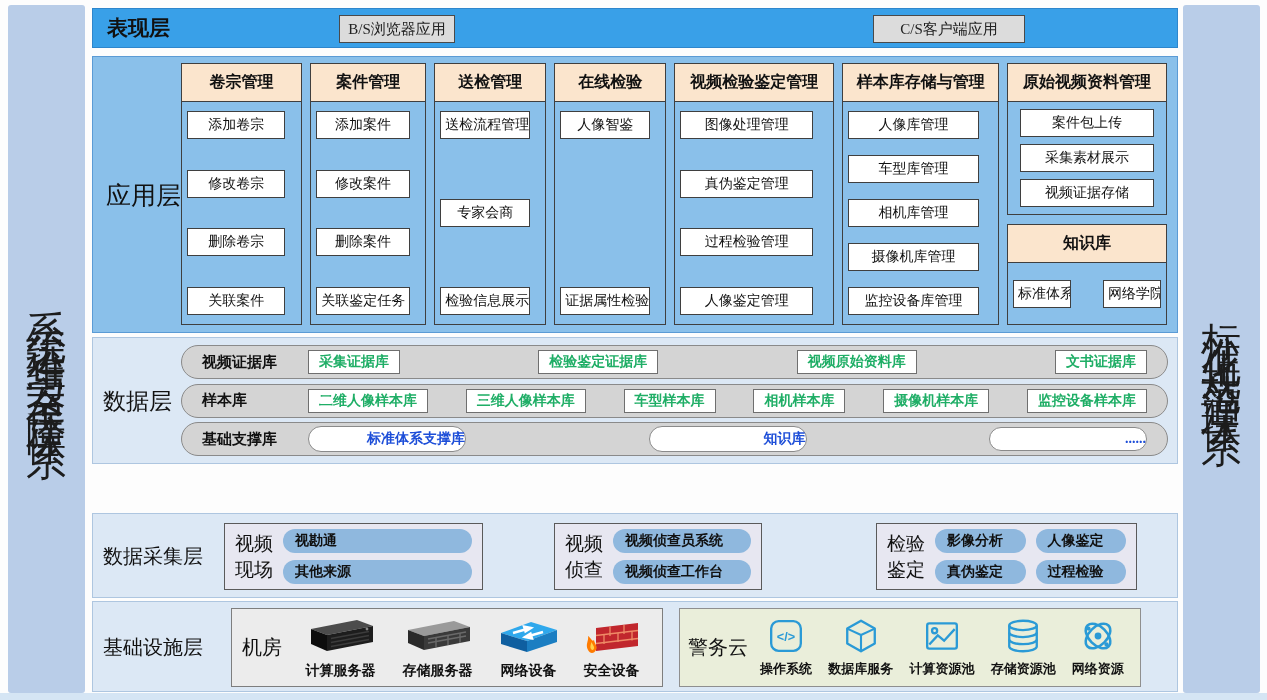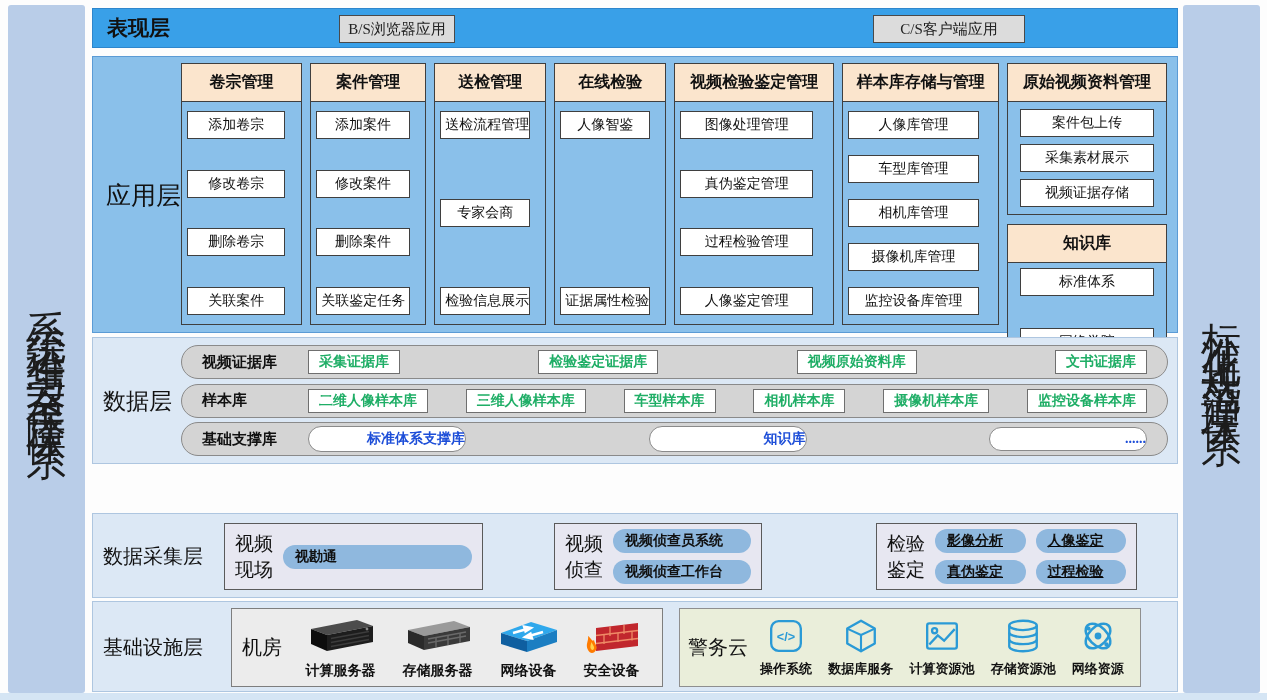--- a/index.html
+++ b/index.html
@@ -41,21 +41,21 @@
   .col-hd { background:#fbe5cd; border-bottom:1px solid #3f3f3f; text-align:center; font-weight:bold;
             font-size:16px; color:#111; padding:8px 1px; white-space:nowrap; }
   .col-bd { flex:1; display:flex; flex-direction:column; align-items:flex-start;
             justify-content:space-between; padding:9px 5px; }
   .app-item { background:#fff; border:1px solid #3f3f3f; color:#111; font-size:14px; text-align:center;
               padding:4px 4px; width:90%; white-space:nowrap; overflow:hidden; }
   .app-col-track { display:flex; flex-direction:column; gap:9px; }
   .sub-box { border:1px solid #3f3f3f; background:#8ac0ea; display:flex; flex-direction:column; }
   .sub-box.grow { flex:1; }
   .sub-bd-tight { display:flex; flex-direction:column; gap:7px; padding:7px 5px; align-items:center; }
-  .sub-bd-spread { flex:1; display:flex; flex-direction:column; justify-content:flex-start;
+  .sub-bd-spread { flex:1; display:flex; flex-direction:row; justify-content:flex-start;
                    align-items:center; padding:5px;gap:32px; }
 
   
   .dat { top:331px; height:127px; background:#dce8f5; border:1px solid #aec6e0; }
   .dat .layer-label { left:10px; font-size:23px; }
   .dat-rows { position:absolute; left:88px; right:9px; top:7px; bottom:7px;
               display:flex; flex-direction:column; justify-content:space-between; }
   .dat-row { height:34px; background:#d4d4d4; border:1px solid #8a8a8a; border-radius:17px;
              display:flex; align-items:center; padding:0 20px; }
   .dat-row-label { width:106px; font-family:"Liberation Serif", serif; font-weight:bold;
@@ -78,21 +78,21 @@
   
   .col { top:507px; height:85px; background:#dce8f5; border:1px solid #aec6e0; }
   .col .layer-label { font-size:20px; }
   .grp { position:absolute; top:9px; height:67px; background:#e7e7f1; border:1px solid #5a5a5a;
          display:flex; align-items:center; padding:0 10px; gap:10px; }
   .grp.g1 { left:131px; width:259px; }
   .grp.g2 { left:461px; width:208px; }
   .grp.g3 { left:783px; width:261px; }
   .grp-label { font-size:19px; color:#111; line-height:1.35; white-space:nowrap; }
   .pill-col { flex:1; display:flex; flex-direction:column; gap:7px; }
-  .pill-grid { flex:1; display:grid; grid-template-columns:1fr 1fr; gap:7px 10px;text-decoration:underline; }
+  .pill-grid { flex:1; display:grid; grid-template-columns:1fr 1fr; gap:7px 10px; }
   .blue-pill { background:#8fb8de; border-radius:13px; font-size:14px; font-weight:bold; color:#111;
                padding:3px 12px; white-space:nowrap; text-align:left; }
 
   
   .inf { top:595px; height:91px; background:#dce8f5; border:1px solid #aec6e0; }
   .inf .layer-label { font-size:20px; }
   .room-box { position:absolute; left:138px; top:6px; width:432px; height:79px; background:#ececec;
               border:1px solid #7e7e7e; display:flex; align-items:center; padding:0 10px; gap:6px; }
   .cloud-box { position:absolute; left:586px; top:6px; width:462px; height:79px; background:#eaeeda;
                border:1px solid #8f8f8f; display:flex; align-items:center; padding:0 8px; gap:0; }
@@ -248,20 +248,21 @@
     <div class="layer col">
       <div class="layer-label">数据采集层</div>
 
       <div class="grp g1">
         <div class="grp-label">
           <div>视频</div>
           <div>现场</div>
         </div>
         <div class="pill-col">
           <div class="blue-pill">视勘通</div>
+          <div class="blue-pill">其他来源</div>
         </div>
       </div>
 
       <div class="grp g2">
         <div class="grp-label">
           <div>视频</div>
           <div>侦查</div>
         </div>
         <div class="pill-col">
           <div class="blue-pill">视频侦查员系统</div>

